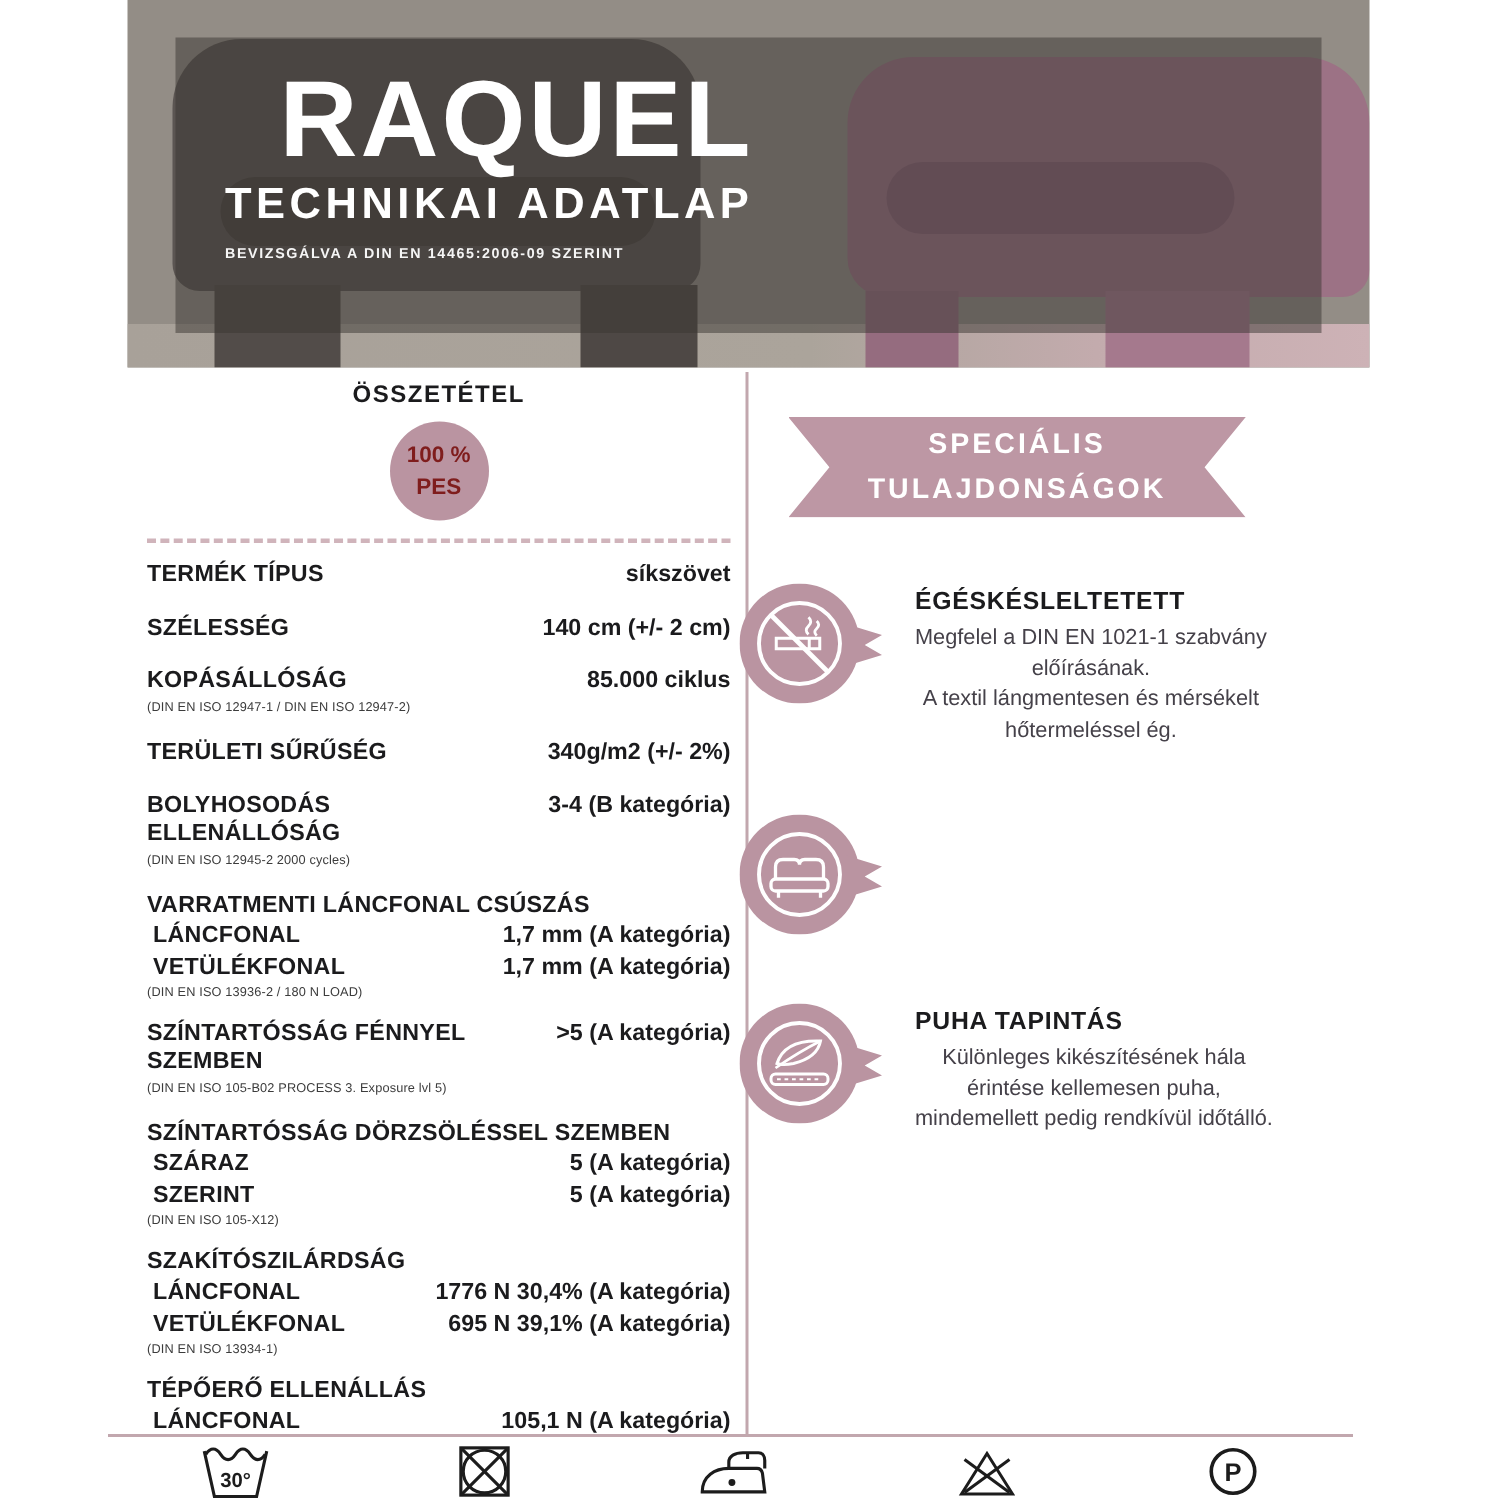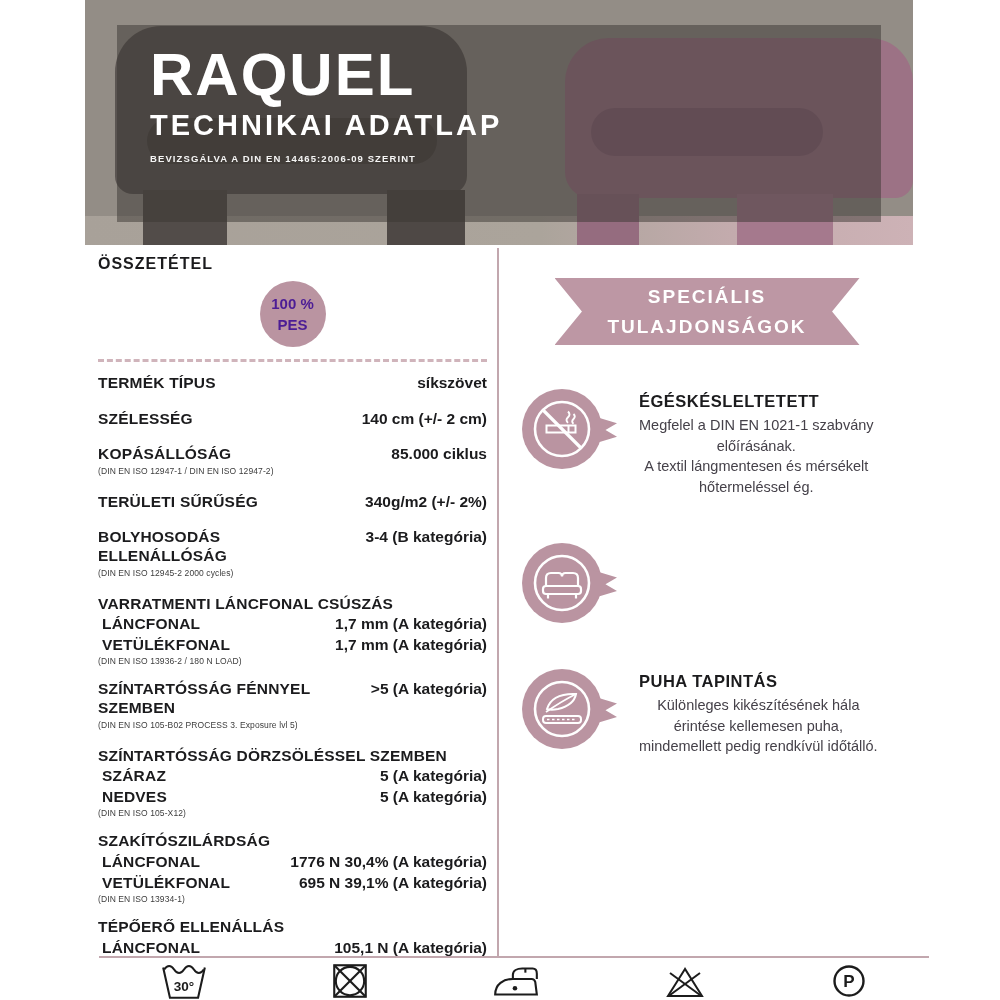--- a/index.html
+++ b/index.html
@@ -15,33 +15,33 @@
   .cl-back { left:30px; top:26px; width:352px; height:168px; background:#5b5552; border-radius:46px 46px 18px 18px; }
   .cl-cushion { left:62px; top:118px; width:290px; height:46px; background:#4a4441; border-radius:23px; }
   .cl-leg1 { left:58px; top:190px; width:84px; height:55px; background:#524c49; }
   .cl-leg2 { left:302px; top:190px; width:78px; height:55px; background:#4e4845; }
   .cr-back { left:480px; top:38px; width:348px; height:160px; background:#9c7285; border-radius:44px 44px 18px 26px; }
   .cr-cushion { left:506px; top:108px; width:232px; height:48px; background:#8a6376; border-radius:24px; }
   .cr-leg1 { left:492px; top:194px; width:62px; height:51px; background:#956c7f; }
   .cr-leg2 { left:652px; top:194px; width:96px; height:51px; background:#a5798d; }
   .hero-overlay { position:absolute; left:32px; top:25px; width:764px; height:197px; background:rgba(58,53,50,0.50); }
   .hero-text { position:absolute; left:65px; top:46px; color:#ffffff; }
-  .hero-title { font-size:60px; font-weight:700; letter-spacing:2px; line-height:0.95; }
+  .hero-title { font-size:72px; font-weight:700; letter-spacing:2px; line-height:0.95;text-align:right; }
   .hero-subtitle { font-size:29px; font-weight:700; letter-spacing:3px; margin-top:6px; }
   .hero-note { font-size:9.5px; font-weight:700; letter-spacing:1.1px; margin-top:11px; opacity:.95; }
 
   
   .v-divider { position:absolute; left:497px; top:248px; width:2px; height:708px; background:#c2a7ae; }
   .col-left { position:absolute; left:85px; top:245px; width:412px; height:713px; padding:0 10px 0 13px; overflow:hidden; }
-  .col-right { position:absolute; left:499px; top:245px; width:416px; height:713px; overflow:hidden; }
-
-  .comp-heading { margin-top:10px; text-align:left; font-size:16px; font-weight:700; letter-spacing:1px; }
+  .col-right { position:absolute; left:470px; top:245px; width:416px; height:713px; overflow:hidden; }
+
+  .comp-heading { margin-top:10px; text-align:center; font-size:16px; font-weight:700; letter-spacing:1px; }
   .badge { margin:8px auto 0; width:66px; height:66px; border-radius:50%; background:#ba94a1;
            display:flex; flex-direction:column; align-items:center; justify-content:center;
-           color:#4c1d95; font-weight:700; font-size:15px; line-height:1.4; }
+           color:#7f1d1d; font-weight:700; font-size:15px; line-height:1.4; }
   .dashed-rule { margin-top:12px; border-top:3px dashed #d0b4bb; }
 
   .specs { margin-top:12px; }
   .spec { margin-bottom:17px; }
   .spec.grp { margin-bottom:14px; }
   .spec-line { display:flex; justify-content:space-between; align-items:flex-start;gap:41px; }
   .spec-label { font-size:15.5px; font-weight:700; letter-spacing:.2px; line-height:1.2; max-width:232px; }
   .spec-label.wide { max-width:none; }
   .spec-value { font-size:15.5px; font-weight:700; text-align:right; white-space:nowrap; padding-left:8px; line-height:1.2; }
   .spec-line.sub { margin-top:2px; }
@@ -56,21 +56,21 @@
   .features { margin:44px 0 0 23px; }
   .feature { display:flex; gap:37px; margin-bottom:46px; }
   .feature-iconwrap { position:relative; width:80px; height:80px; flex:0 0 80px; }
   .feature-pointer { position:absolute; right:-15px; top:27px; width:24px; height:28px; background:#ba94a1;
                      clip-path:polygon(0 0,100% 26%,52% 50%,100% 74%,0 100%); }
   .feature-body { padding-top:3px; }
   .feature-title { font-size:16.5px; font-weight:700; letter-spacing:.5px; margin-bottom:4px; }
   .feature-text { font-size:14.5px; color:#454149; line-height:1.42; white-space:pre-line;text-align:center; }
 
   
-  .footer { position:absolute; left:99px; top:956px; width:830px; height:44px; border-top:2px solid #c2a7ae;
+  .footer { position:absolute; left:72px; top:956px; width:830px; height:44px; border-top:2px solid #c2a7ae;
             display:flex; align-items:center; justify-content:space-between; padding:4px 60px 0 60px; }
   .care-item { display:flex; align-items:center; justify-content:center; }
 </style>
 </head>
 <body>
 
 <div class="page">
 
   <div class="hero">
     <div class="chair cl-back"></div>
@@ -160,21 +160,21 @@
         <div class="spec-note">(DIN EN ISO 105-B02 PROCESS 3. Exposure lvl 5)</div>
       </div>
 
       <div class="spec grp">
         <div class="spec-label wide">SZÍNTARTÓSSÁG DÖRZSÖLÉSSEL SZEMBEN</div>
         <div class="spec-line sub">
           <div class="spec-sublabel">SZÁRAZ</div>
           <div class="spec-value">5 (A kategória)</div>
         </div>
         <div class="spec-line sub">
-          <div class="spec-sublabel">NEDVES</div>
+          <div class="spec-sublabel">SZERINT</div>
           <div class="spec-value">5 (A kategória)</div>
         </div>
         <div class="spec-note">(DIN EN ISO 105-X12)</div>
       </div>
 
       <div class="spec grp">
         <div class="spec-label wide">SZAKÍTÓSZILÁRDSÁG</div>
         <div class="spec-line sub">
           <div class="spec-sublabel">LÁNCFONAL</div>
           <div class="spec-value">1776 N 30,4% (A kategória)</div>

